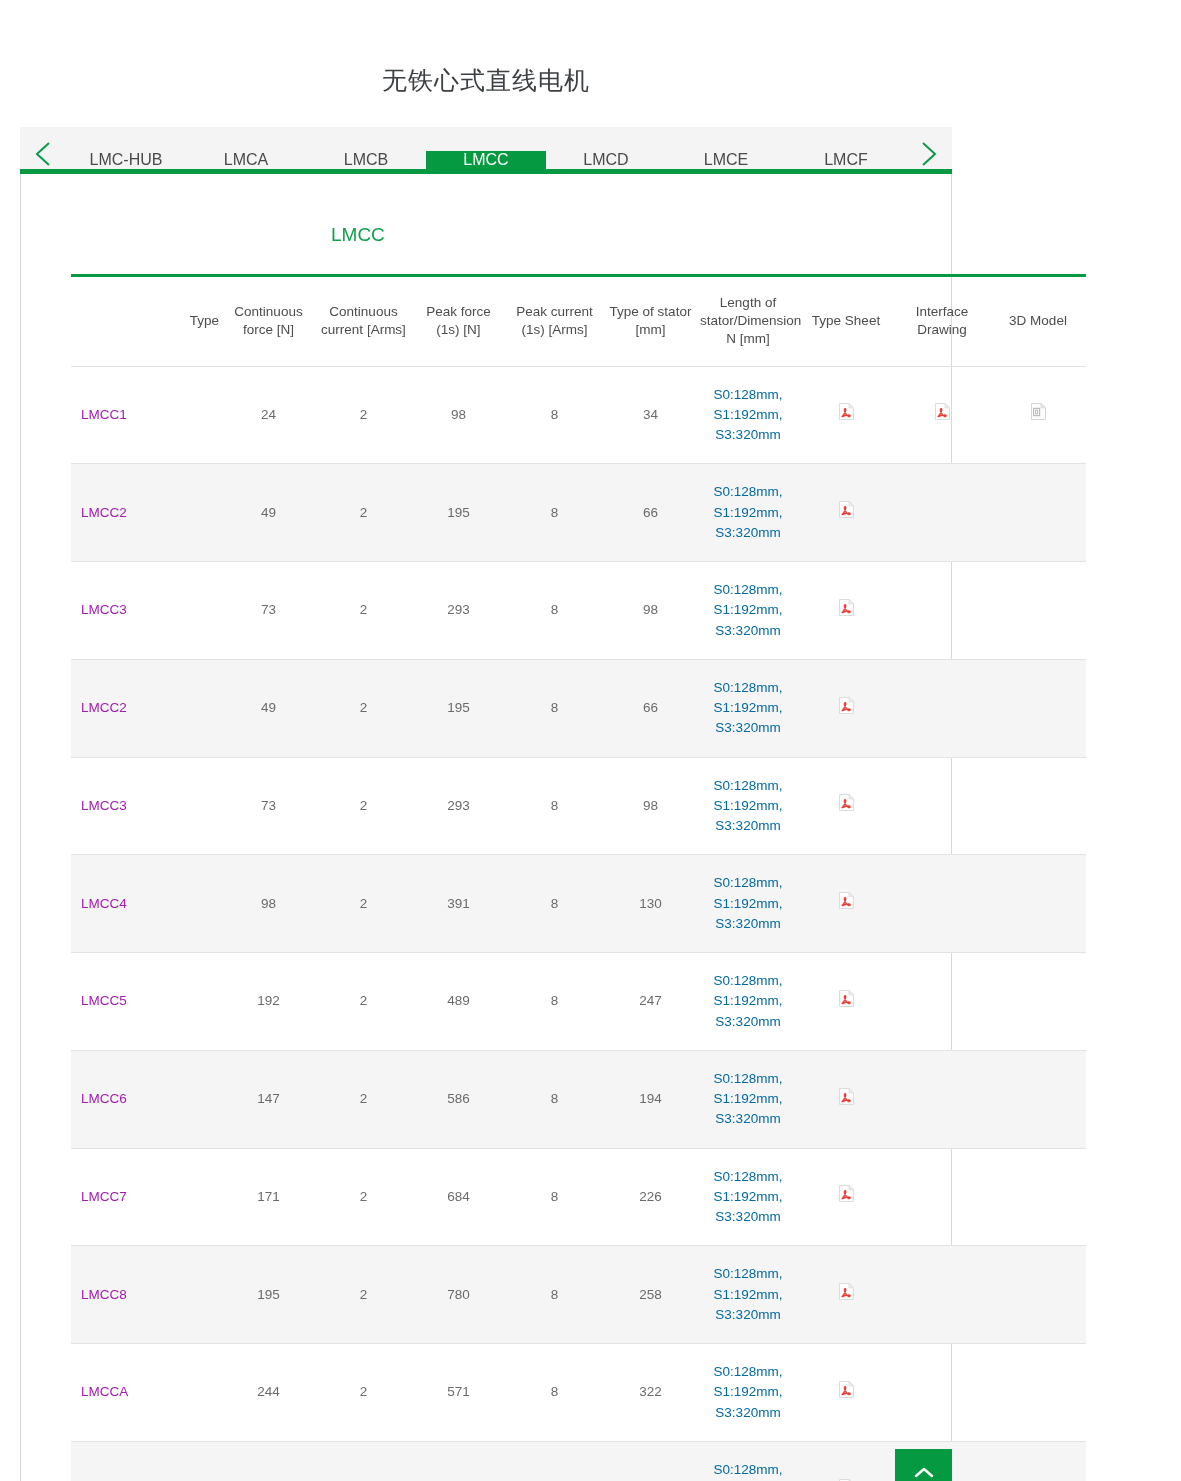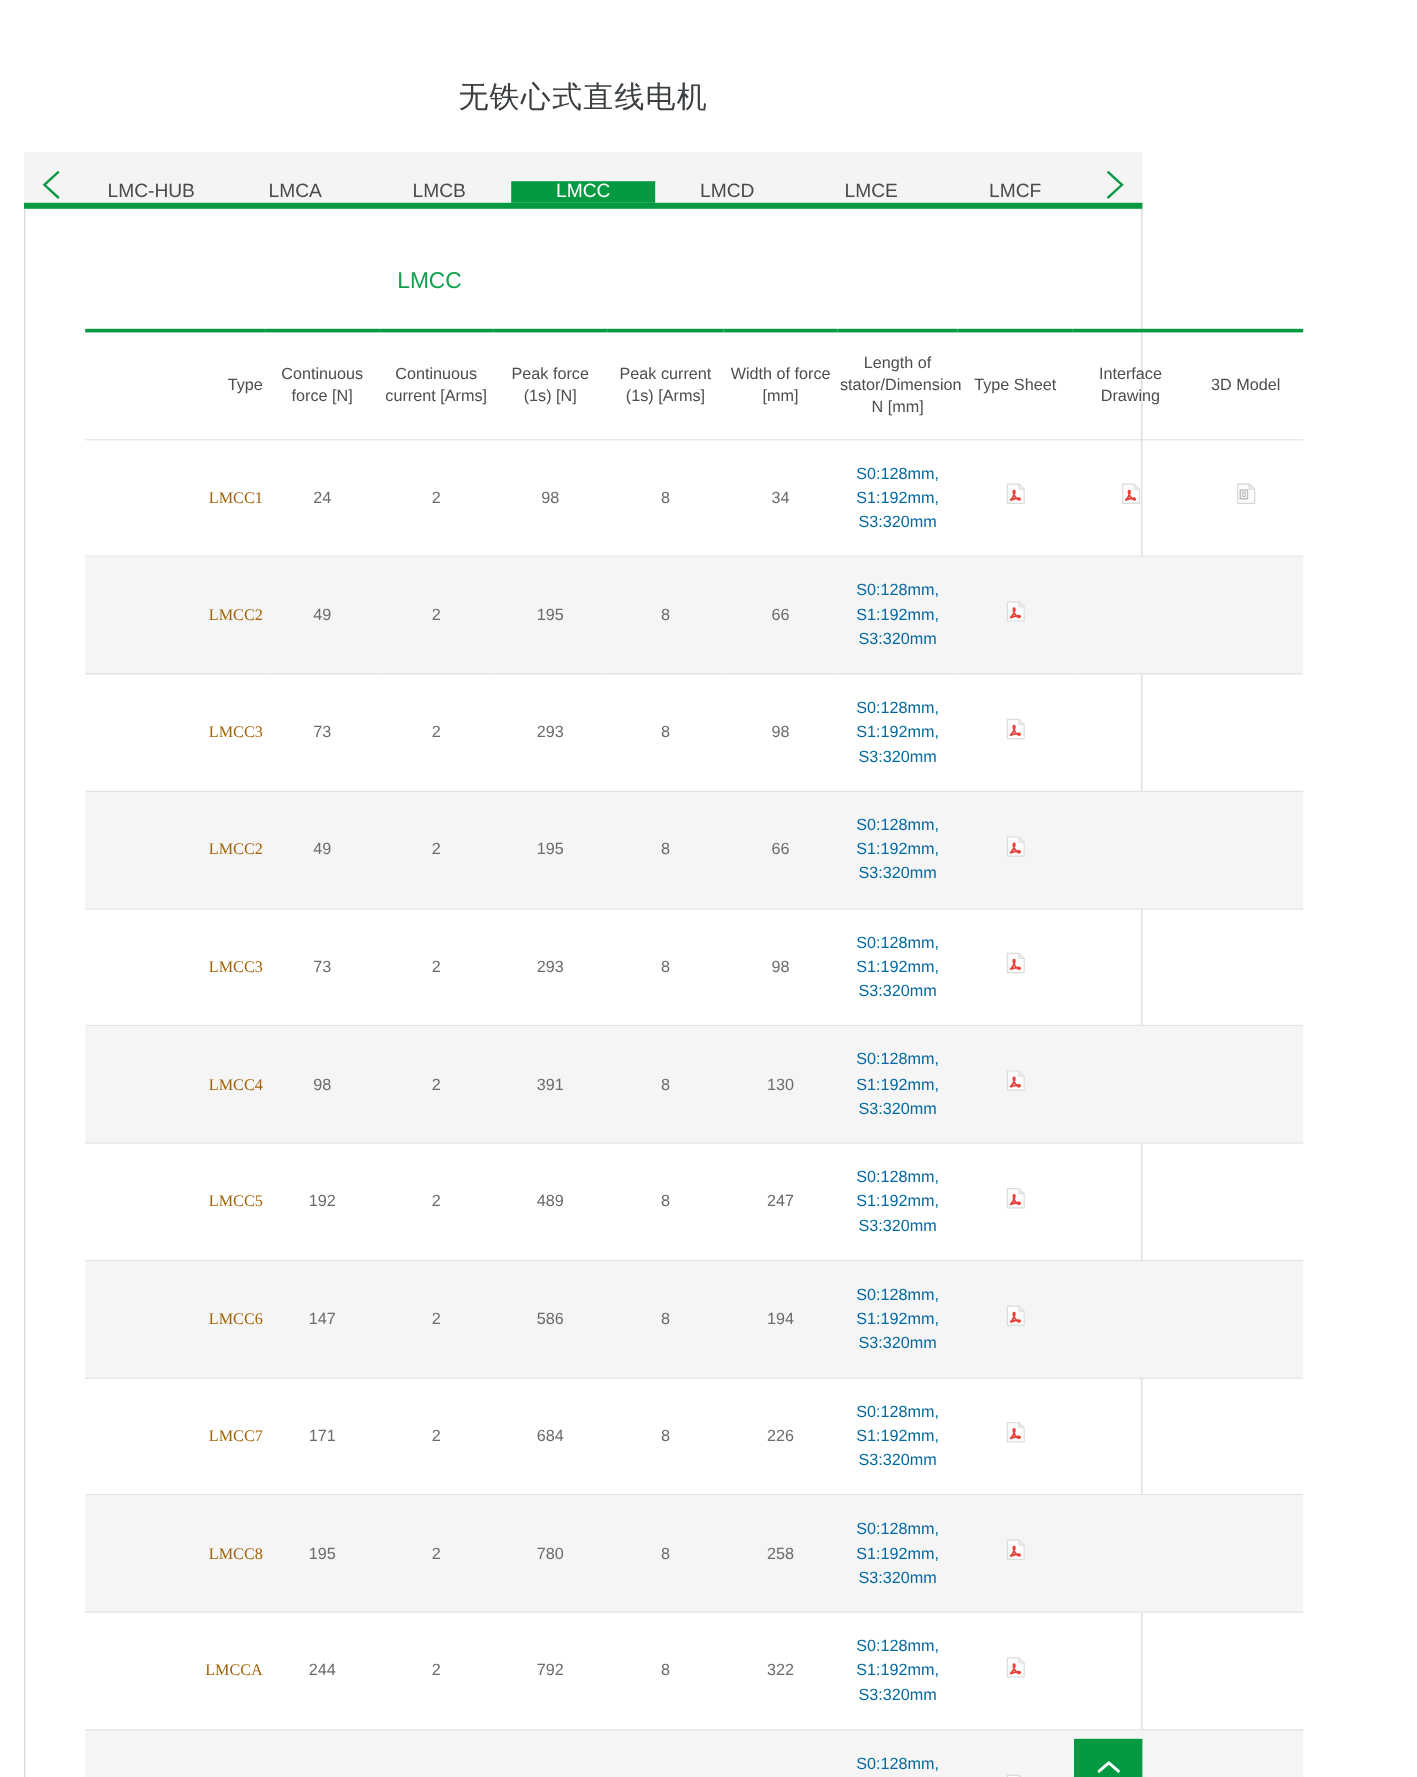--- a/index.html
+++ b/index.html
@@ -105,24 +105,23 @@
     color: #6b6b6b;
     text-align: center;
     padding: 18px 2px;
     vertical-align: middle;
     border-bottom: 1px solid #e3e3e3;
     line-height: 1.5;
     height: 80px;
   }
   table.spec tbody tr:last-child td { border-bottom: none; }
   table.spec tbody td.col-type {
-    text-align: right;
+    text-align: left;
     padding-left: 10px;
-    color: #a16207;
-    font-family: Liberation Serif, serif;
+    color: #a21caf;
   }
   table.spec tbody td.col-stator {
     text-align: center;
     white-space: nowrap;
     color: #0369a1;
   }
   table.spec tbody tr.alt td { background: #f5f5f5; }
 
   
   .w-type     { width: 150px; }
@@ -223,21 +222,21 @@
           <col class="w-id">
             <col class="w-3d">
         </colgroup>
         <thead>
           <tr>
             <th class="col-type">Type</th>
             <th>Continuous force [N]</th>
             <th>Continuous current [Arms]</th>
             <th>Peak force (1s) [N]</th>
             <th>Peak current (1s) [Arms]</th>
-            <th>Width of force [mm]</th>
+            <th>Type of stator [mm]</th>
             <th>Length of stator/Dimension N [mm]</th>
             <th>Type Sheet</th>
             <th>Interface Drawing</th>
             <th>3D Model</th>
           </tr>
         </thead>
         <tbody id="table-body">
             <tr>
               <td class="col-type">LMCC1</td>
               <td>24</td>
@@ -444,21 +443,21 @@
                     <path d="M11 1.5l4.5 4.3h-4.5z" fill="#eeeeee" stroke="#dcdcdc" stroke-width="0.8"></path>
                     <path d="M4.2 14.6c1.3-1.2 2.6-3.3 3.2-5.3.4-1.3.4-2.4-.2-2.5-.7-.1-.9.9-.6 2.2.5 2 2.1 4.3 3.4 5.1 1 .6 2 .5 2.1-.2.1-.6-.8-.9-2-.8-1.9.1-4.3 1-5.9 1.5z" fill="none" stroke="#e8413a" stroke-width="1.5" stroke-linejoin="round"></path>
                   </svg></span></td>
               <td class="icon-cell"></td>
               <td class="icon-cell"></td>
             </tr>
             <tr>
               <td class="col-type">LMCCA</td>
               <td>244</td>
               <td>2</td>
-              <td>792</td>
+              <td>571</td>
               <td>8</td>
               <td>322</td>
               <td class="col-stator">
                 <span class="stator-line">S0:128mm,</span>
                 <span class="stator-line">S1:192mm,</span>
                 <span class="stator-line">S3:320mm</span>
               </td>
               <td class="icon-cell"><span class="file-icon"><svg width="17" height="19" viewBox="0 0 17 19">
                     <path d="M1.5 1.5h9.5l4.5 4.3v11.7h-14z" fill="#fdfdfd" stroke="#dcdcdc" stroke-width="1"></path>
                     <path d="M11 1.5l4.5 4.3h-4.5z" fill="#eeeeee" stroke="#dcdcdc" stroke-width="0.8"></path>

